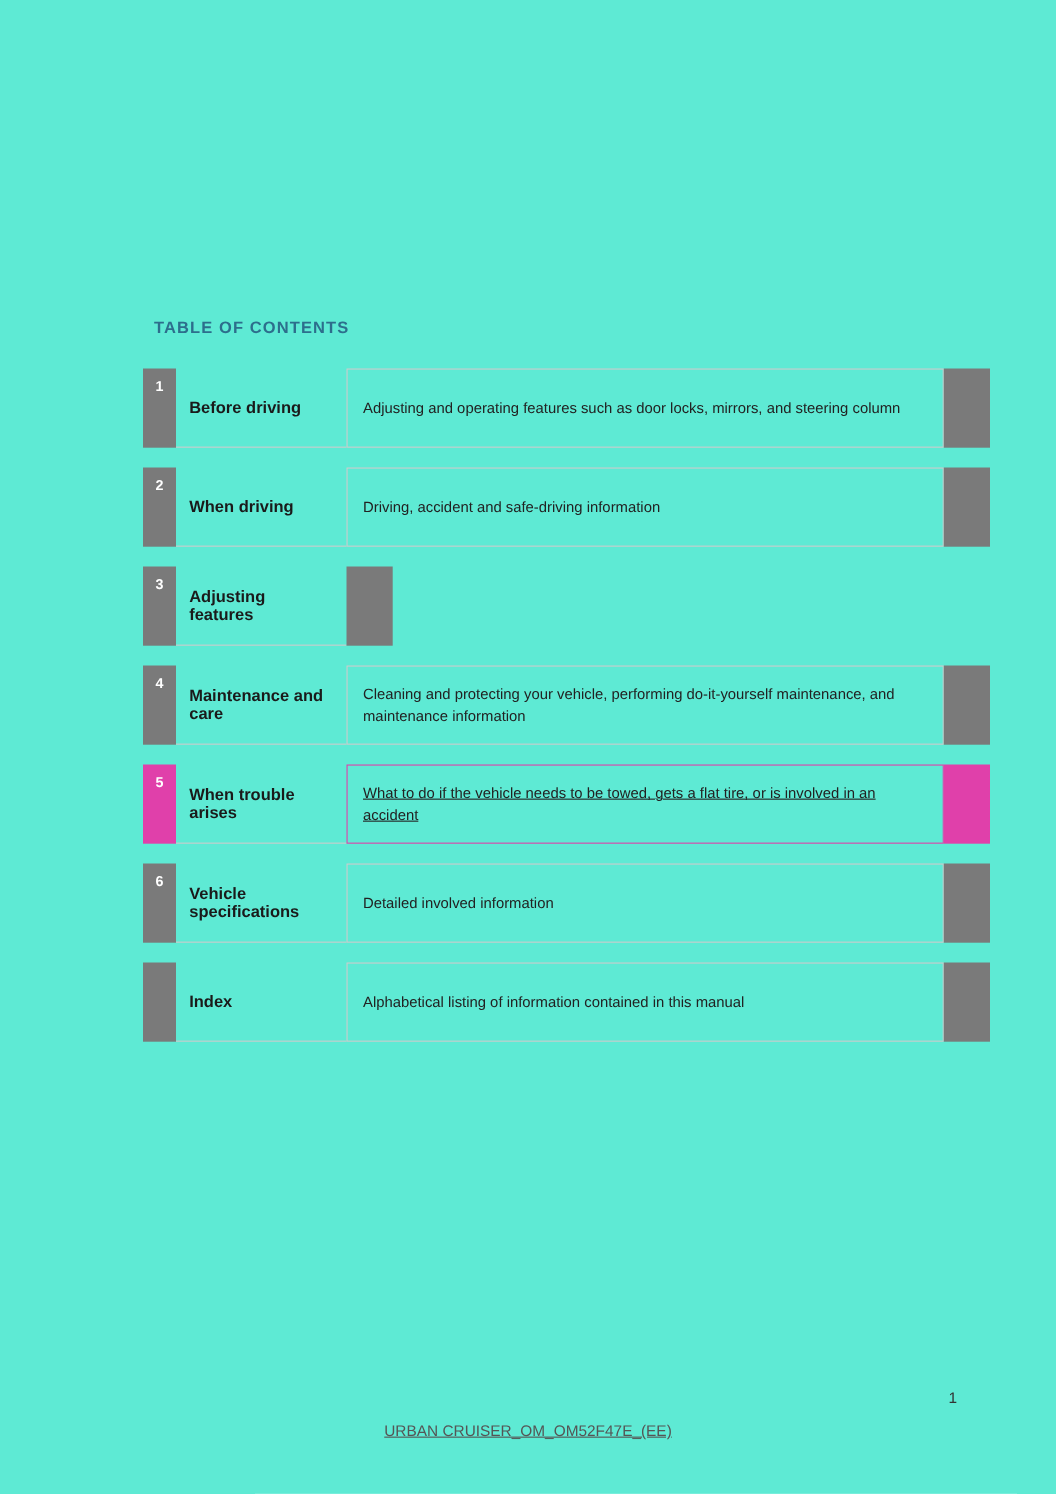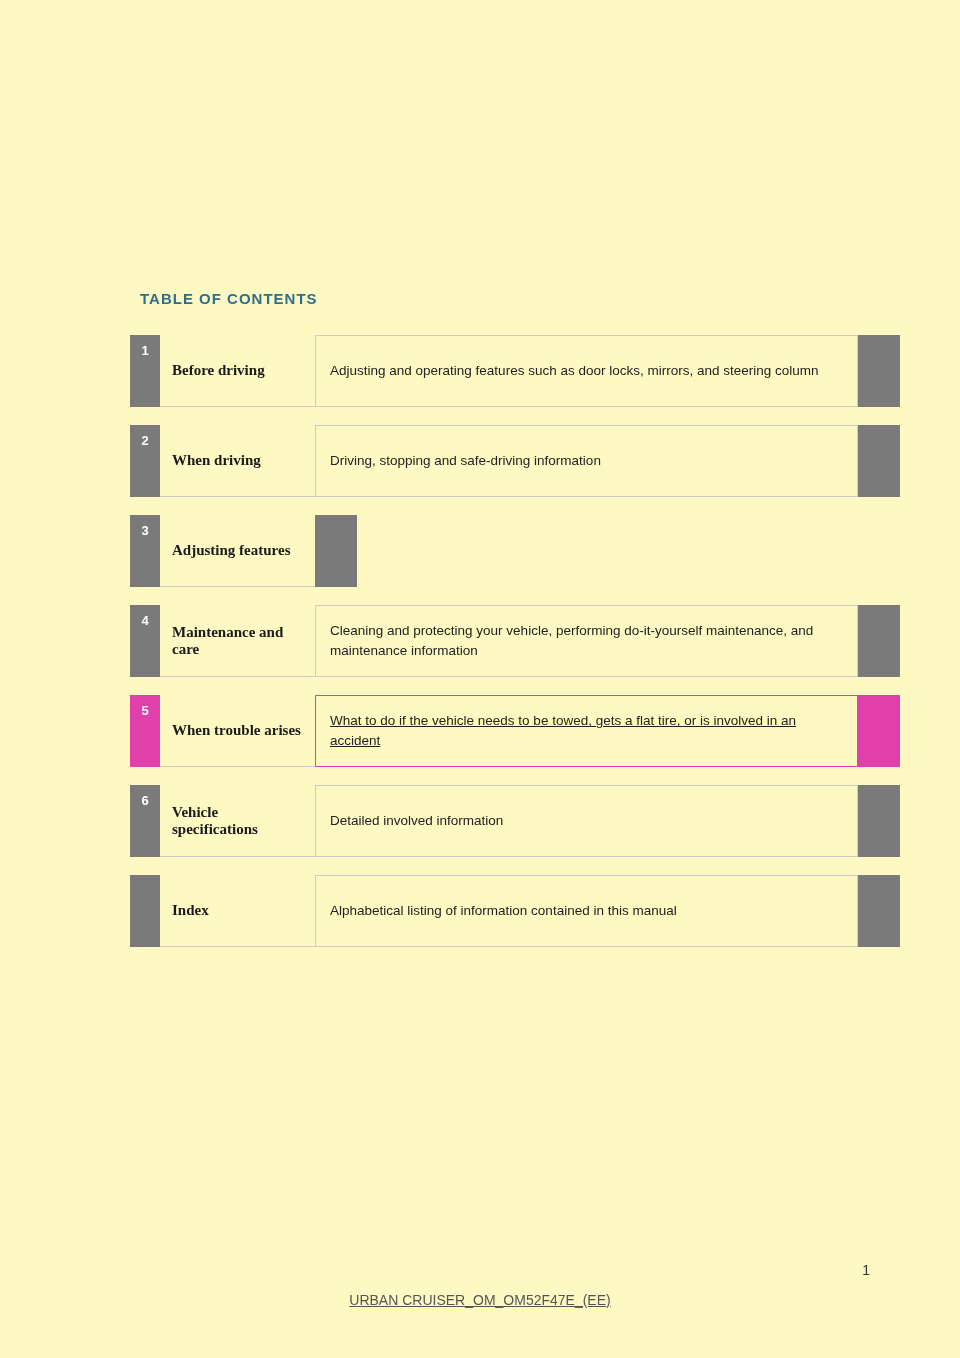--- a/index.html
+++ b/index.html
@@ -12,21 +12,21 @@
       width: 960px;
       min-height: 1358px;
       background: #ffffff;
       font-family: Arial, Helvetica, sans-serif;
       position: relative;
     }
 
     .page-container {
       width: 960px;
       min-height: 1358px;
-      background: #fef9c3;
+      background: #5eead4;
       position: relative;
       padding: 0;
     }
 
     .toc-section {
       position: absolute;
       top: 290px;
       left: 130px;
       right: 60px;
     }
@@ -67,21 +67,20 @@
       width: 155px;
       min-height: 72px;
       display: flex;
       align-items: center;
       padding: 8px 12px;
       font-size: 15px;
       font-weight: bold;
       color: #1a1a1a;
       flex-shrink: 0;
       border-bottom: 1px solid #cccccc;
-      font-family: Liberation Serif, serif;
     }
 
     .toc-desc-block {
       flex: 1;
       min-height: 72px;
       border: 1px solid #cccccc;
       display: flex;
       align-items: center;
       padding: 10px 14px;
       font-size: 13.5px;
@@ -128,21 +127,21 @@
     <div class="toc-row">
       <div class="toc-num-block gray">1</div>
       <div class="toc-label-block">Before driving</div>
       <div class="toc-desc-block">Adjusting and operating features such as door locks, mirrors, and steering column</div>
       <div class="toc-color-tab gray"></div>
     </div>
 
     <div class="toc-row">
       <div class="toc-num-block gray">2</div>
       <div class="toc-label-block">When driving</div>
-      <div class="toc-desc-block">Driving, stopping and safe-driving information</div>
+      <div class="toc-desc-block">Driving, accident and safe-driving information</div>
       <div class="toc-color-tab gray"></div>
     </div>
 
     <div class="toc-row">
       <div class="toc-num-block gray">3</div>
       <div class="toc-label-block">Adjusting features</div>
       <div class="toc-color-tab gray"></div>
     </div>
 
     <div class="toc-row">

